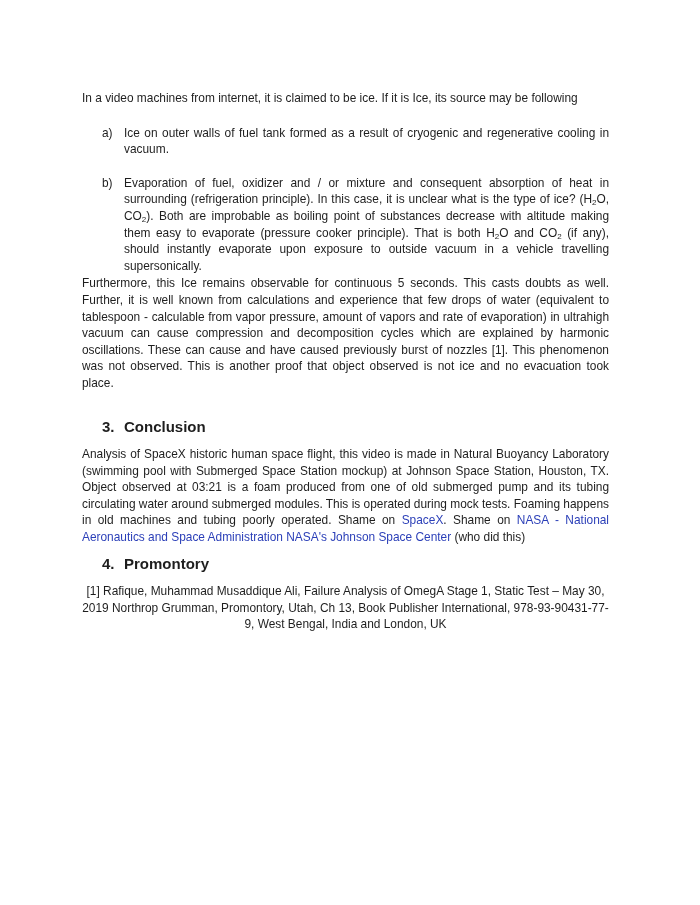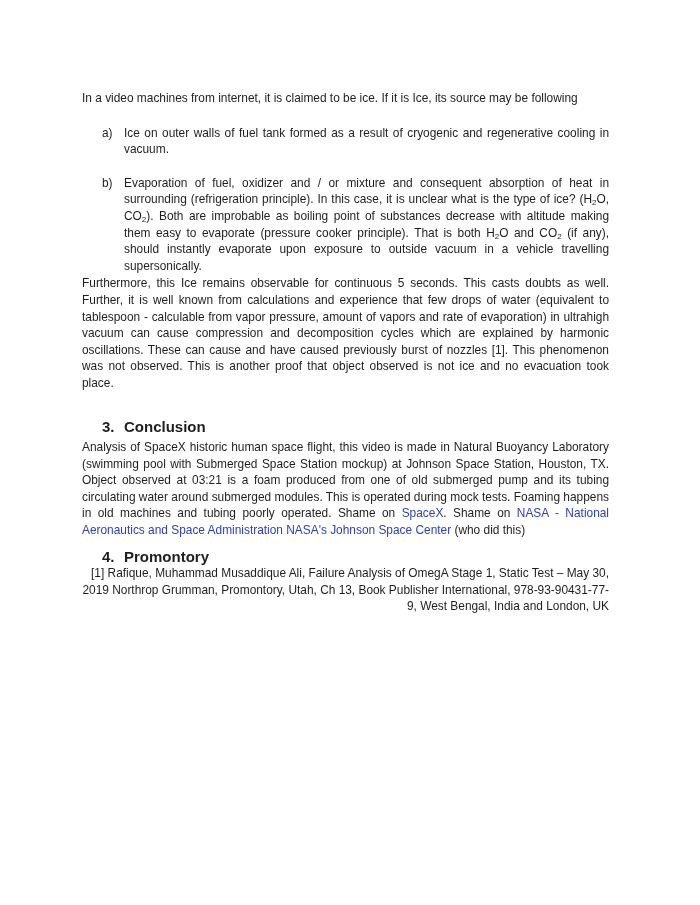--- a/index.html
+++ b/index.html
@@ -57,31 +57,32 @@
       font-weight: bold;
       margin: 27px 0 0 0;
       padding-left: 20px;
       line-height: 16.6px;
     }
     h2 .num {
       display: inline-block;
       width: 22px;
     }
     .section-body {
-      margin-top: 4px;
+      margin-top: 11px;
     }
     .link {
       color: #2b3fb8;
       text-decoration: none;
     }
     h2.refs {
       margin-top: 10px;
     }
     .ref {
-      text-align: right;
+      margin-top: 11px;
+      text-align: center;
     }
     sub {
       font-size: 8px;
       vertical-align: -2px;
       line-height: 0;
     }
   </style>
 </head>
 <body>
 

